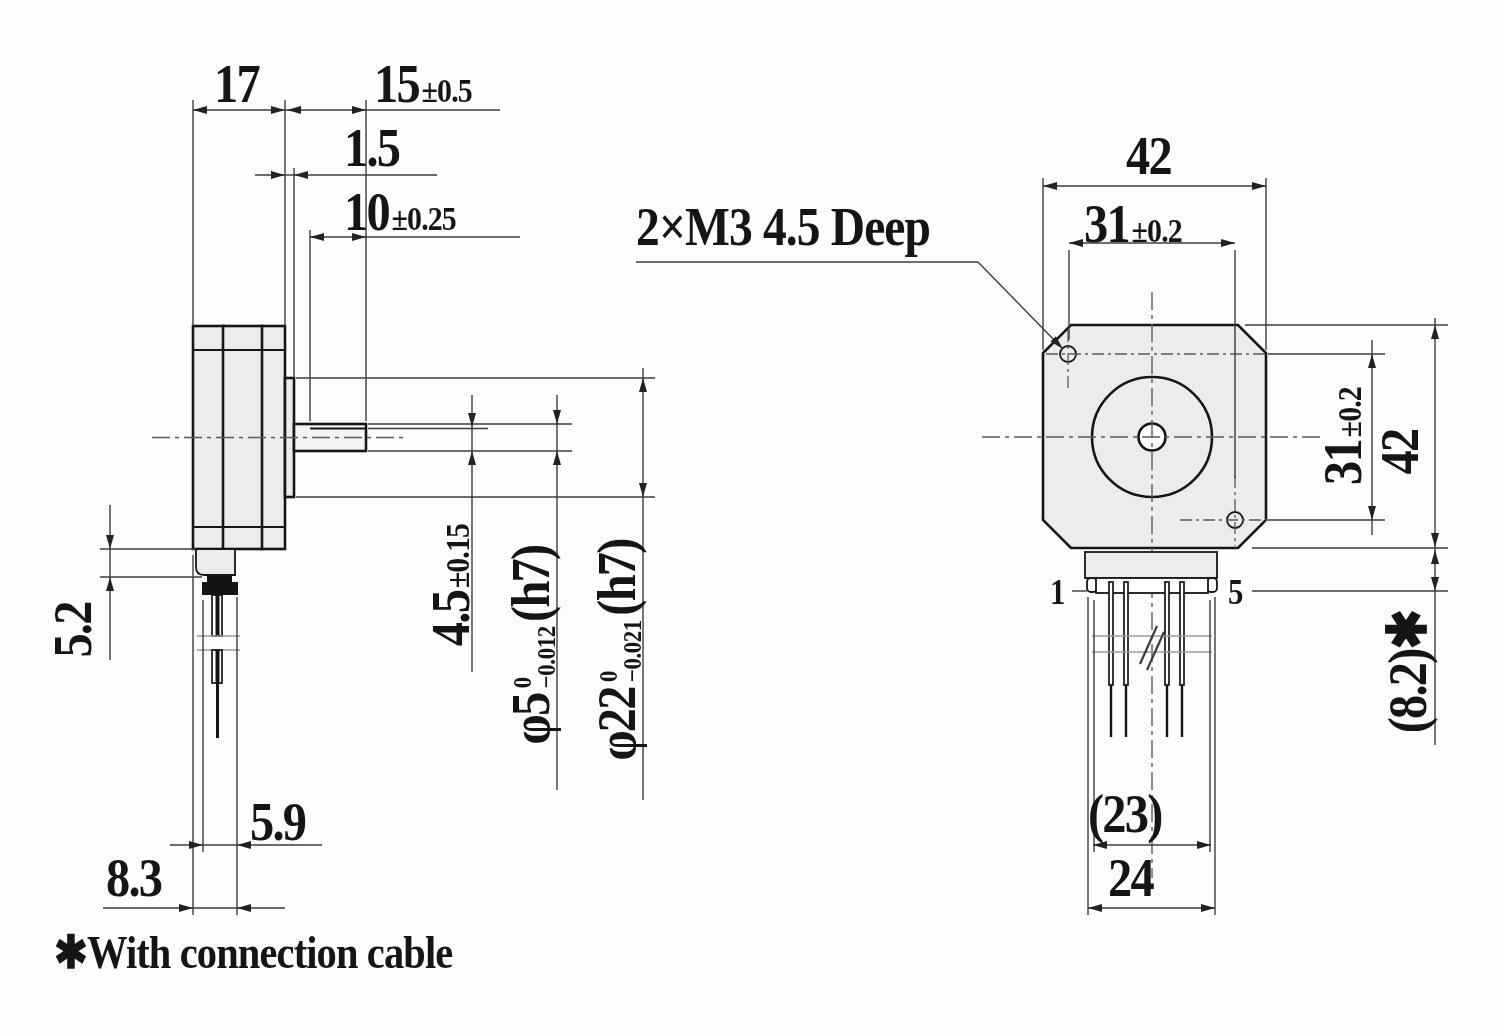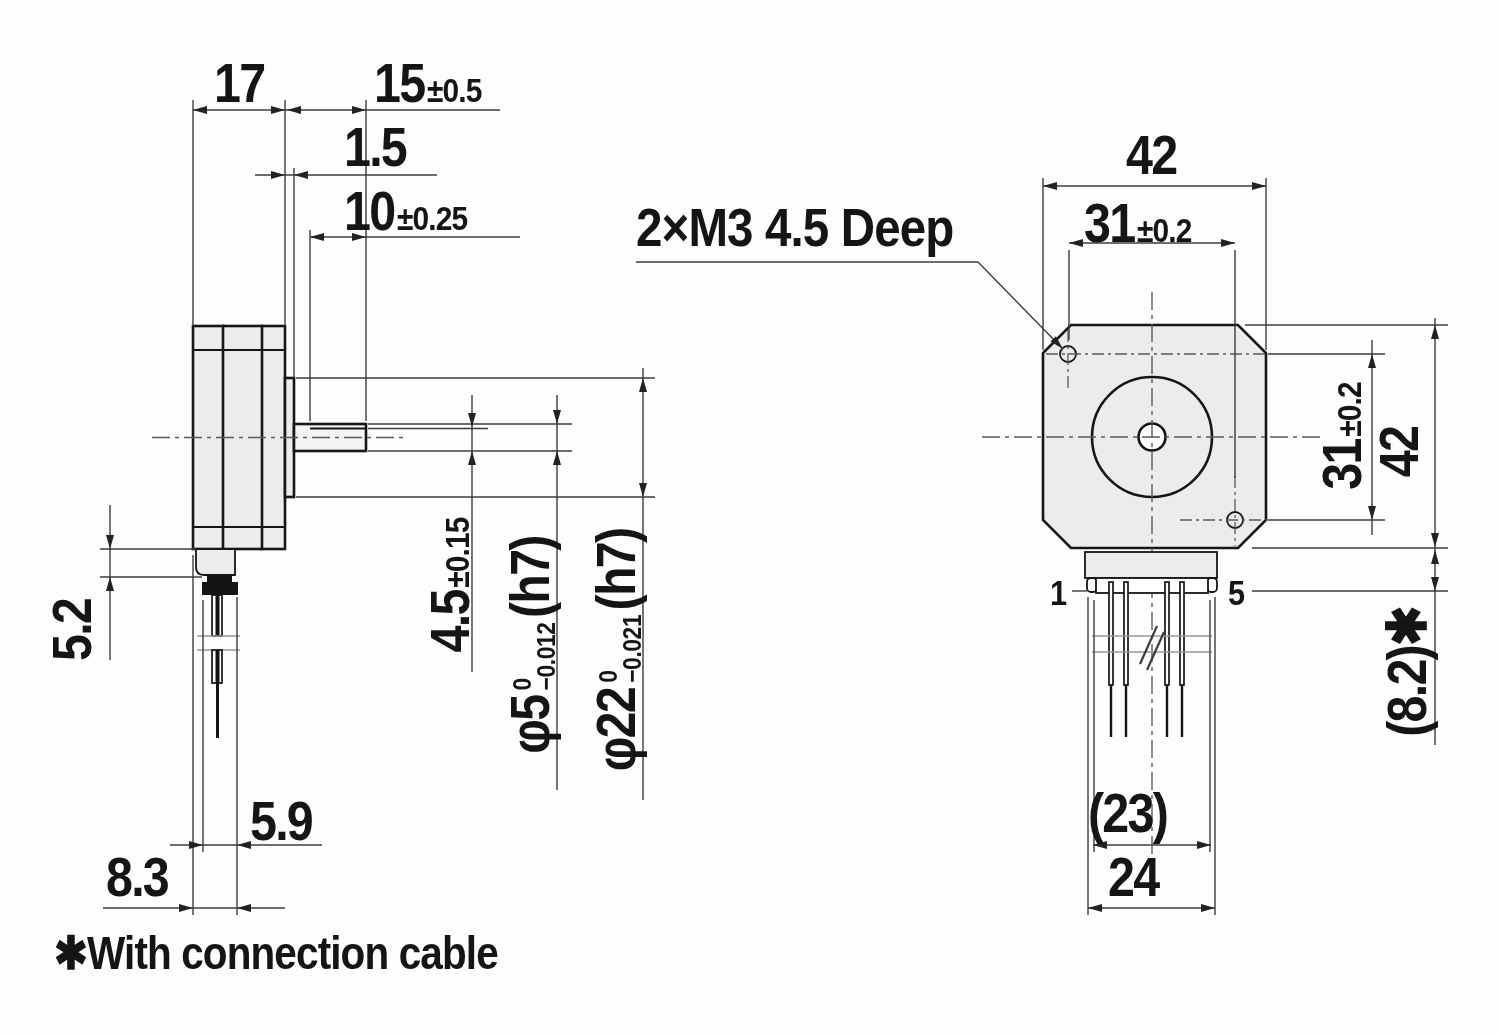--- a/index.html
+++ b/index.html
@@ -1,17 +1,17 @@
 <!DOCTYPE html>
 <html><head>
 <meta charset="utf-8">
 <style>
   html,body{margin:0;padding:0;background:#fff;}
   #stage{position:relative;width:1500px;height:1035px;background:#fdfdfd;overflow:hidden;
-         font-family:Liberation Sans, sans-serif;}
+         font-family:Liberation Serif, serif;}
   #linework{position:absolute;left:0;top:0;}
   
   .obj{stroke:#161616;stroke-width:2.6;fill:none;stroke-linecap:square;}
   .t{stroke-width:1.8;}
   .fillg{fill:#ececec;}
   .fillw{fill:#ffffff;}
   .fills{fill:#f4f4f4;}
   .dim{stroke:#3c3c3c;stroke-width:1.4;fill:none;}
   .cl{stroke:#5a5a5a;stroke-width:1.4;fill:none;stroke-dasharray:18 5 4 5;}
   .clh{stroke:#5a5a5a;stroke-width:1.3;fill:none;stroke-dasharray:12 4 3 4;}

